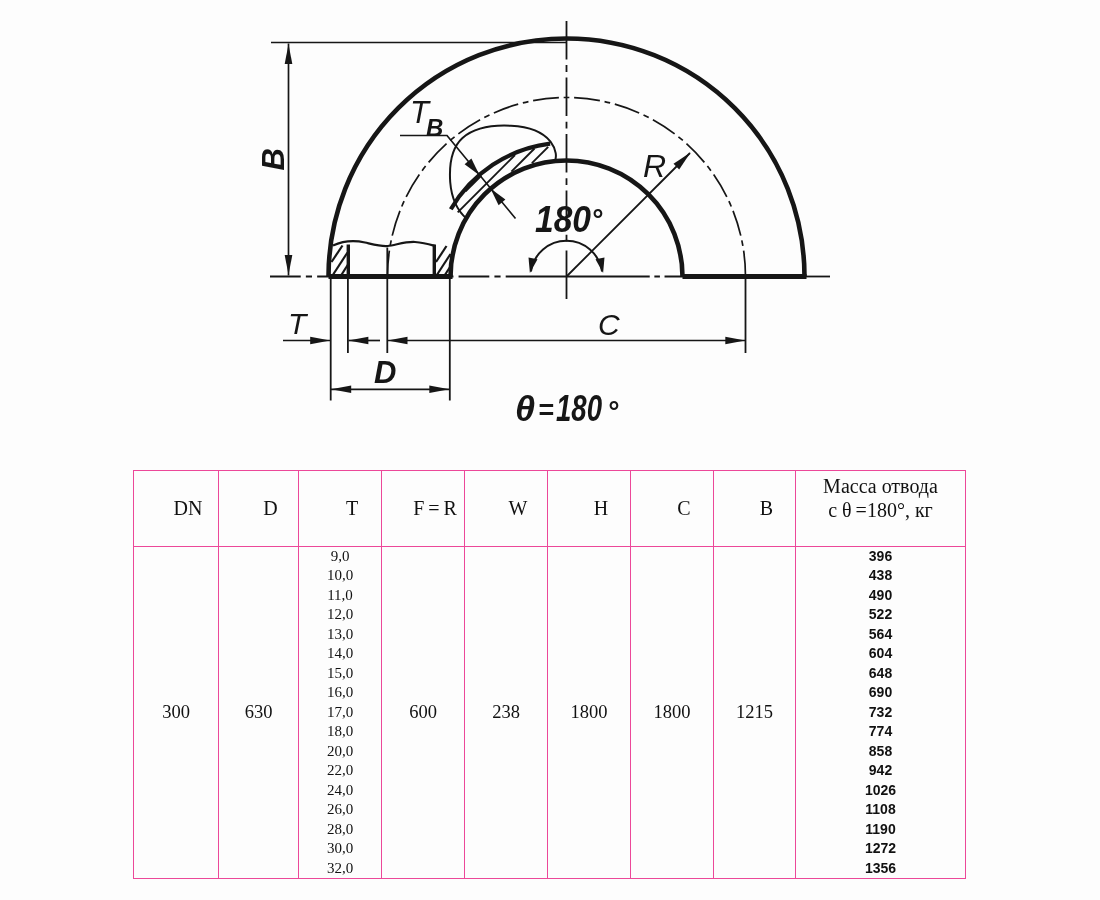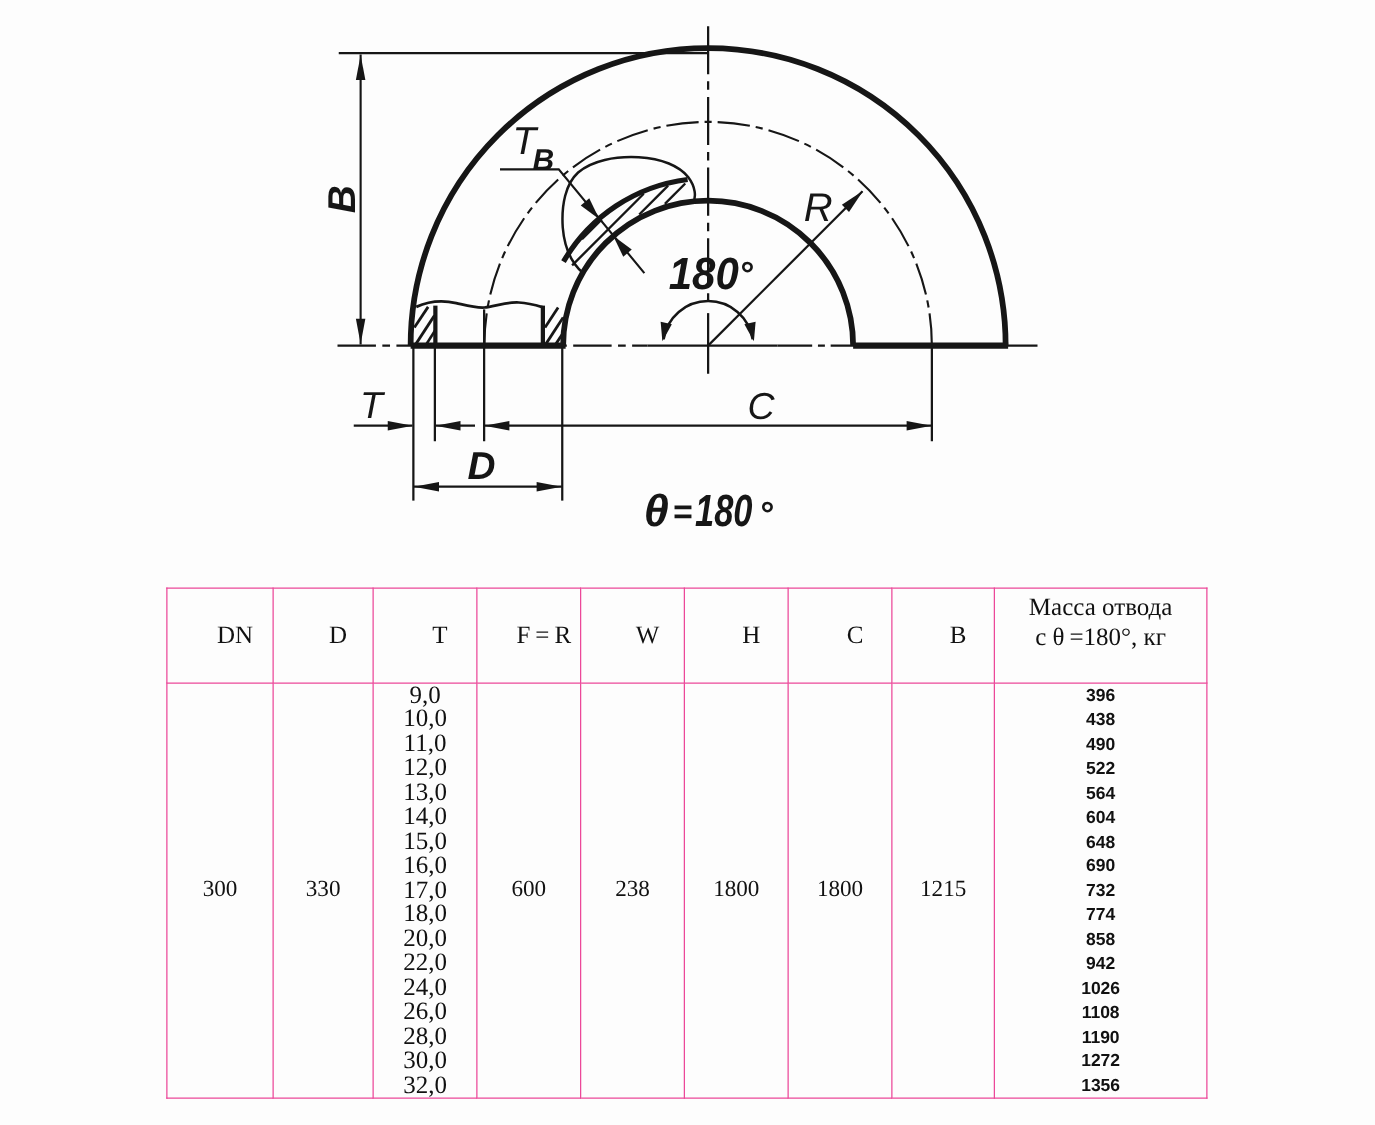--- a/index.html
+++ b/index.html
@@ -2,21 +2,21 @@
 <html><head>
 <meta charset="utf-8">
 <style>
   html,body { margin:0; padding:0; background:#fdfdfd; width:1100px; height:900px; overflow:hidden; }
   .page { position:relative; width:1100px; height:900px; filter:blur(0.4px); }
   table { position:absolute; left:133px; top:470px; border-collapse:collapse; table-layout:fixed;
            font-family:"Liberation Serif", serif; color:#111; }
   td { border:1px solid #ec4899; text-align:center; padding:0; }
   .hd { font-size:20px;padding-left:24px; }
   .num { font-size:18.5px; vertical-align:middle; }
-  .tlist { font-size:20px; line-height:19.47px; vertical-align:top;border-radius:17px; }
+  .tlist { font-size:15px; line-height:19.47px; vertical-align:top;border-radius:17px; }
   .mlist { font-family:Liberation Sans, sans-serif; font-weight:bold; font-size:14px; line-height:19.47px; vertical-align:top; }
 </style>
 </head>
 <body>
 <div class="page">
 <svg width="1100" height="900" viewBox="0 0 1100 900" style="position:absolute;left:0;top:0;">
 
   <line x1="566.5" y1="21" x2="566.5" y2="246" stroke="#161616" stroke-width="1.8" stroke-dasharray="34 5 6 5" pathLength="199"></line>
   <line x1="566.5" y1="250.5" x2="566.5" y2="299" stroke="#161616" stroke-width="1.8"></line>
 
@@ -141,21 +141,21 @@
     <td class="hd">F = R</td>
     <td class="hd">W</td>
     <td class="hd">H</td>
     <td class="hd">C</td>
     <td class="hd">B</td>
     <td style="font-size:20px; line-height:23.5px; vertical-align:top; padding-top:4px">Масса отвода<br>с θ =180°, кг</td>
   </tr>
 
   <tr style="height:331px">
     <td class="num">300</td>
-    <td class="num">330</td>
+    <td class="num">630</td>
     <td class="tlist">9,0<br>10,0<br>11,0<br>12,0<br>13,0<br>14,0<br>15,0<br>16,0<br>17,0<br>18,0<br>20,0<br>22,0<br>24,0<br>26,0<br>28,0<br>30,0<br>32,0</td>
     <td class="num">600</td>
     <td class="num">238</td>
     <td class="num">1800</td>
     <td class="num">1800</td>
     <td class="num">1215</td>
     <td class="mlist">396<br>438<br>490<br>522<br>564<br>604<br>648<br>690<br>732<br>774<br>858<br>942<br>1026<br>1108<br>1190<br>1272<br>1356</td>
   </tr>
 </tbody>
     </table>

